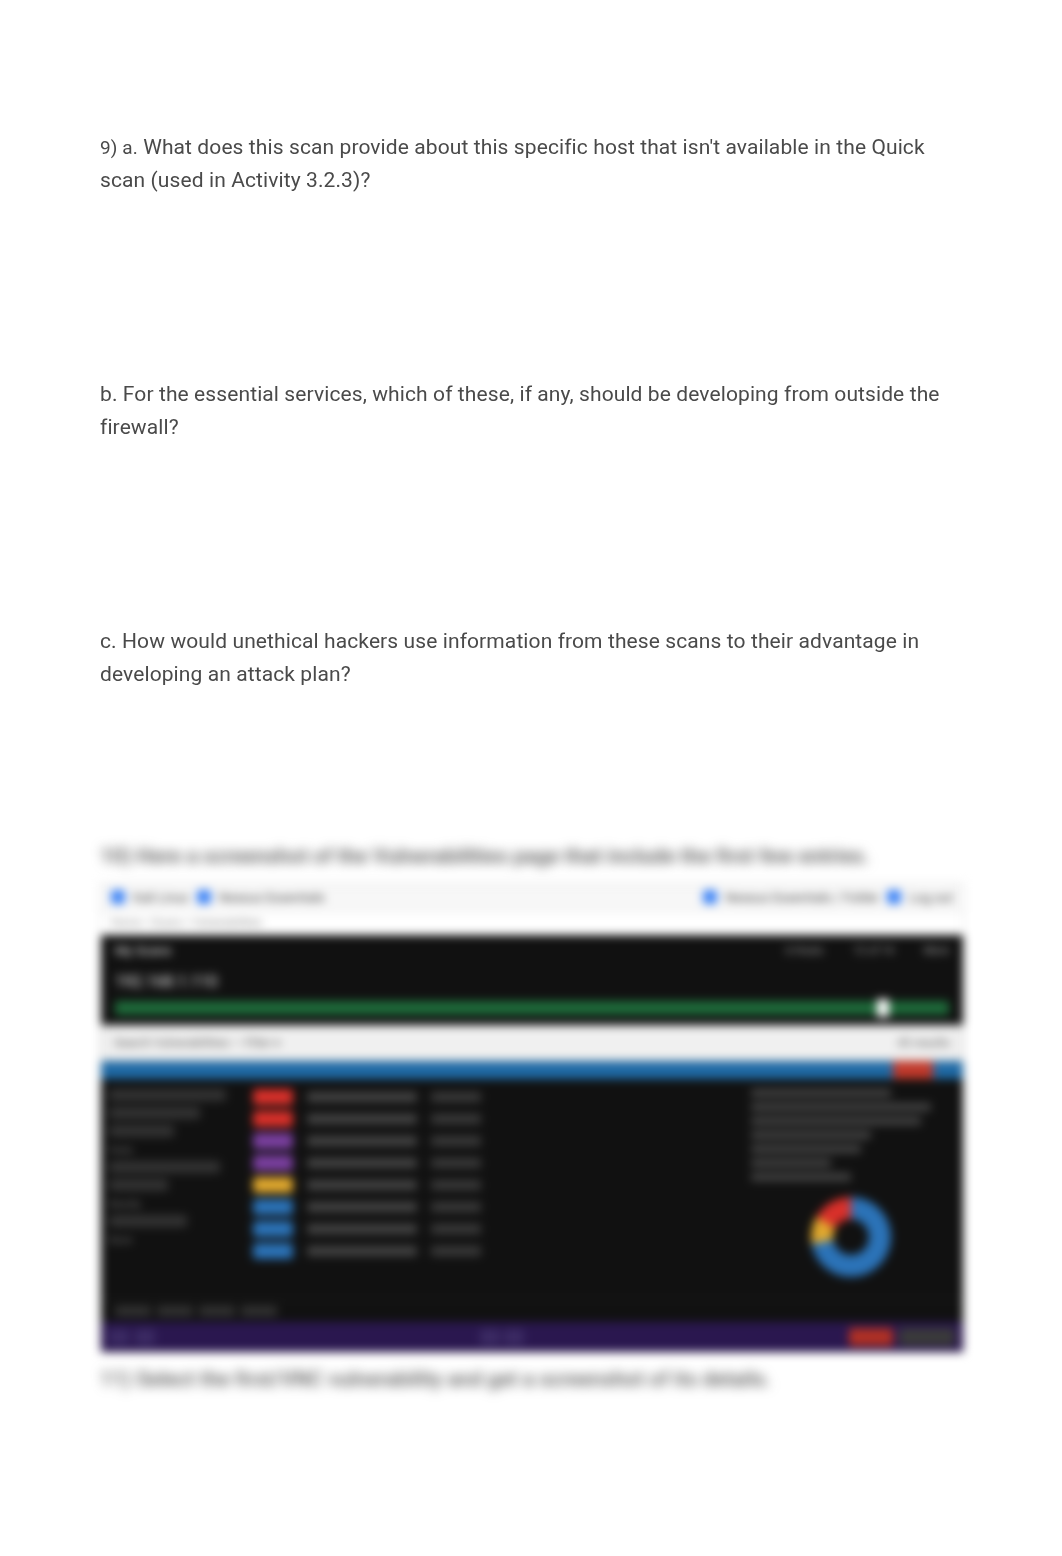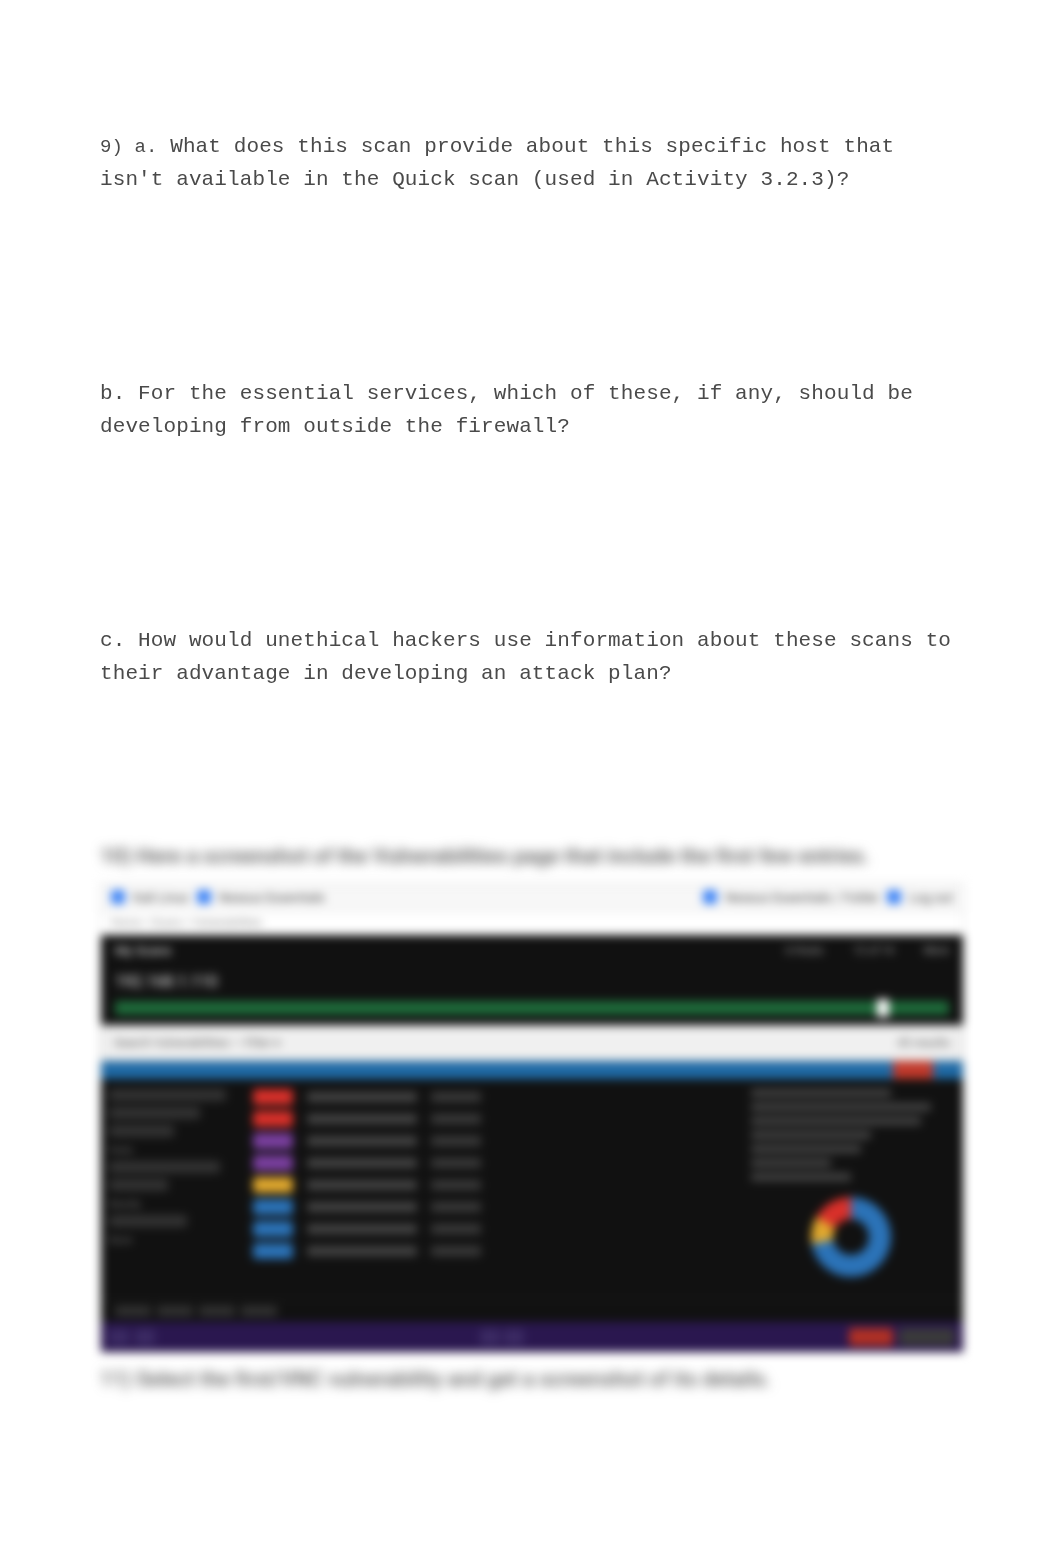--- a/index.html
+++ b/index.html
@@ -13,21 +13,20 @@
     width: 1062px;
     margin: 0 auto;
     padding: 110px 100px 60px 100px;
     box-sizing: border-box;
   }
   .q {
     font-size: 21px;
     line-height: 1.55;
     color: #4a4a4a;
     letter-spacing: 0.1px;
-    font-family: Liberation Mono, monospace;
   }
   .q .num {
     font-size: 19px;
   }
   .gap-a { height: 140px; }
   .gap-b { height: 140px; }
   .gap-c { height: 130px; }
 
   
   .blur-caption {
@@ -238,21 +237,21 @@
   <p class="q">
     <span class="num">9) a.</span><span> What does this scan provide about this specific host that isn't available in the Quick scan (used in Activity 3.2.3)?</span>
   </p>
 
   <div class="gap-a"></div>
 
   <p class="q">b. For the essential services, which of these, if any, should be developing from outside the firewall?</p>
 
   <div class="gap-b"></div>
 
-  <p class="q">c. How would unethical hackers use information about these scans to their advantage in developing an attack plan?</p>
+  <p class="q">c. How would unethical hackers use information from these scans to their advantage in developing an attack plan?</p>
 
   <div class="gap-c"></div>
 
   <p class="blur-caption">10) Here a screenshot of the Vulnerabilities page that include the first few entries.</p>
 
   <div class="shot-wrap">
     <div class="shot">
 
       <div class="titlebar">
         <div class="left">

